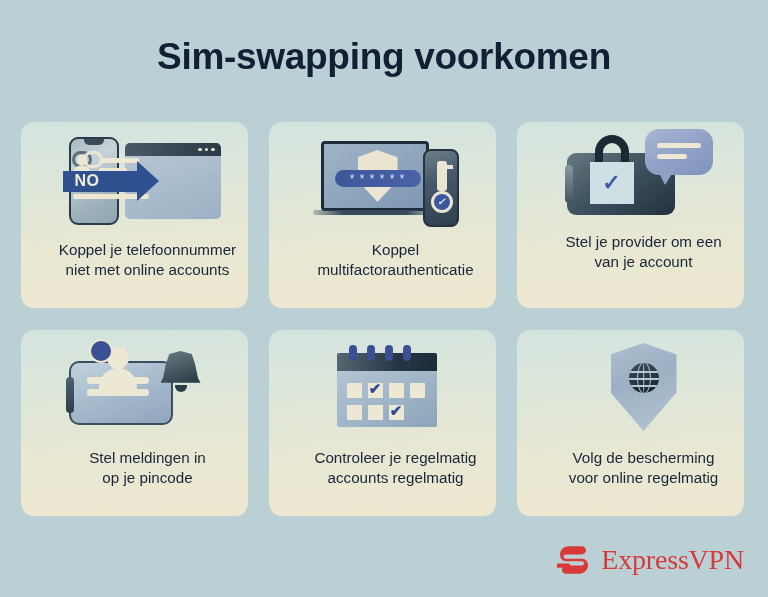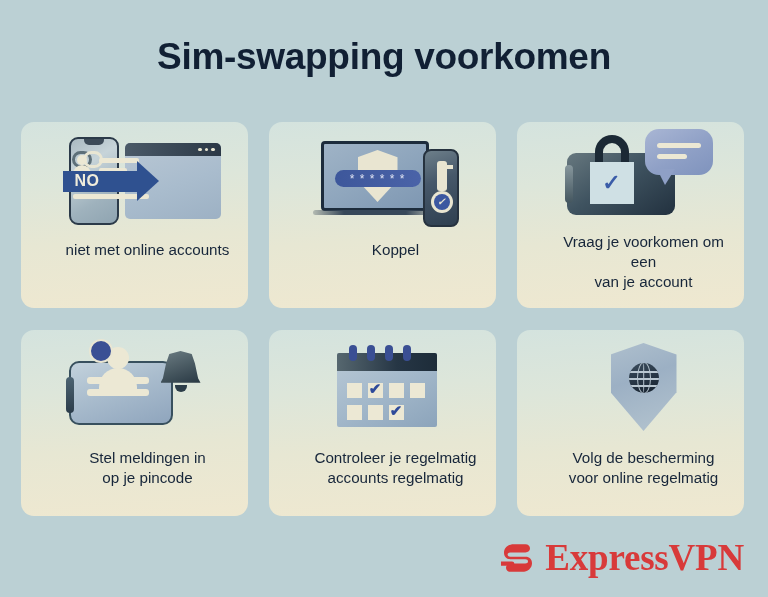--- a/index.html
+++ b/index.html
@@ -268,21 +268,21 @@
   .c6-globe .v2{width:1.6px;background:#b8c6d0;border:none;height:30px;top:0;}
 
   
   .logo{
     position:absolute;right:24px;bottom:18px;
     display:flex;align-items:center;gap:9px;
   }
   .logo-mark{width:38px;height:38px;position:relative;}
   .logo-text{
     font-family:"Liberation Serif",serif;
-    font-size:37px;color:#d83a3a;font-weight:bold;letter-spacing:-0.2px;
+    font-size:28px;color:#d83a3a;font-weight:normal;letter-spacing:-0.2px;
   }
 </style>
 </head>
 <body>
 
 <div class="page">
 
   <div class="title">Sim-swapping voorkomen</div>
 
   <div class="grid">
@@ -311,20 +311,21 @@
           <div class="c1-line l1"></div>
           <div class="c1-line l2"></div>
           <div class="c1-line l3"></div>
           <div class="c1-line l4"></div>
           <div class="c1-arrow"></div>
           <div class="c1-arrowhead"></div>
           <div class="c1-no">NO</div>
         </div>
       </div>
       <div class="card-text">
+        <div>Koppel je telefoonnummer</div>
         <div>niet met online accounts</div>
       </div>
     </div>
 
     <div class="card">
       <div class="icon-wrap">
         <div class="ic">
           <div class="c2-lap">
             <div class="c2-shield"></div>
             <div class="c2-pill">* * * * * *</div>
@@ -333,37 +334,38 @@
           <div class="c2-phone">
             <div class="c2-key"></div>
             <div class="c2-badge">
               <i>✓</i>
             </div>
           </div>
         </div>
       </div>
       <div class="card-text">
         <div>Koppel</div>
+        <div>multifactorauthenticatie</div>
       </div>
     </div>
 
     <div class="card three-line">
       <div class="icon-wrap">
         <div class="ic">
           <div class="c3-case"></div>
           <div class="c3-shackle"></div>
           <div class="c3-body">✓</div>
           <div class="c3-bubble">
             <div class="c3-bline b1"></div>
             <div class="c3-bline b2"></div>
           </div>
         </div>
       </div>
       <div class="card-text">
-        <div>Vraag je voorkomen om een</div>
+        <div>Stel je provider om een</div>
         <div>van je account</div>
       </div>
     </div>
 
     <div class="card">
       <div class="icon-wrap">
         <div class="ic">
           <div class="c4-card"></div>
           <div class="c4-av-h"></div>
           <div class="c4-av-b"></div>

